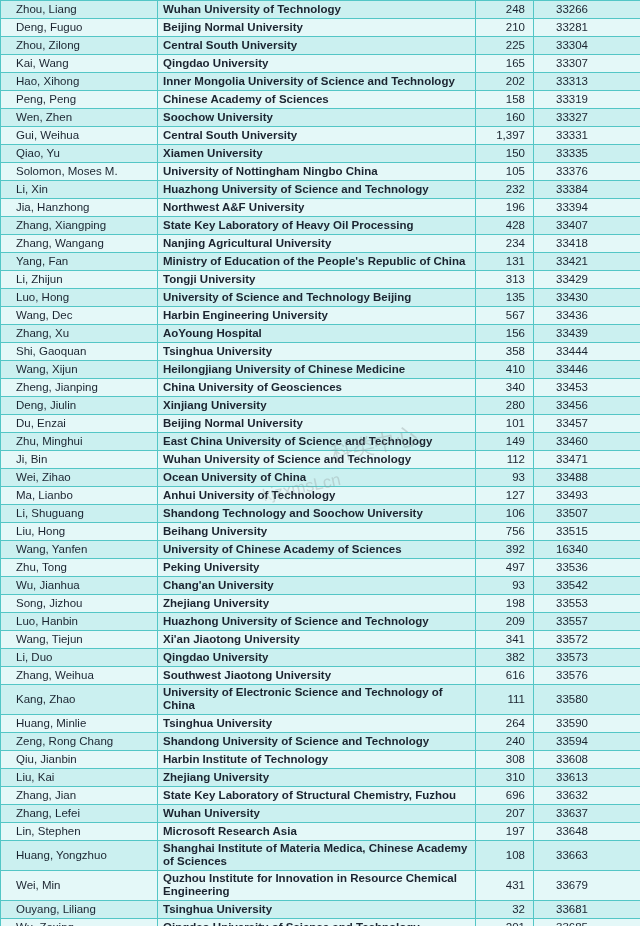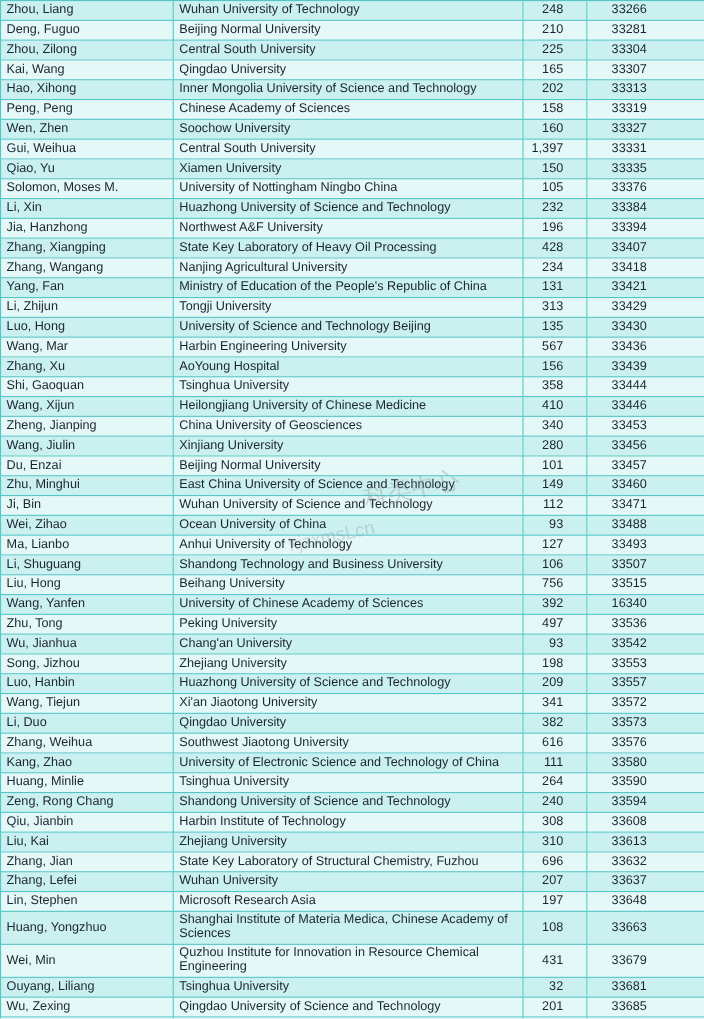--- a/index.html
+++ b/index.html
@@ -56,28 +56,28 @@
     padding: 1px 4px 2px 4px;
     height: 14px;
     line-height: 13px;
     vertical-align: middle;
     overflow: hidden;
   }
   tr.odd td  { background: #cbf0f0; }
   tr.even td { background: #e4f8f8; }
   td.num {
     text-align: right;
-    padding-right: 21px;
+    padding-right: 8px;
   }
   td.rank {
     text-align: left;
     padding-left: 22px;
   }
-  td.name { padding-left: 5px; }
-  td.aff  { padding-left: 5px; }
+  td.name { padding-left: 15px; }
+  td.aff  { padding-left: 5px; font-weight: bold; }
 </style>
 </head>
 <body>
 
 <div id="watermark">科类中心</div>
 <div id="watermark2">kjzxmsLcn</div>
 
 <table>
   <colgroup>
     <col class="c-name">
@@ -182,21 +182,21 @@
         <td class="num">313</td>
         <td class="rank">33429</td>
       </tr>
       <tr class="odd">
         <td class="name">Luo, Hong</td>
         <td class="aff">University of Science and Technology Beijing</td>
         <td class="num">135</td>
         <td class="rank">33430</td>
       </tr>
       <tr class="even">
-        <td class="name">Wang, Mar</td>
+        <td class="name">Wang, Dec</td>
         <td class="aff">Harbin Engineering University</td>
         <td class="num">567</td>
         <td class="rank">33436</td>
       </tr>
       <tr class="odd">
         <td class="name">Zhang, Xu</td>
         <td class="aff">AoYoung Hospital</td>
         <td class="num">156</td>
         <td class="rank">33439</td>
       </tr>
@@ -212,21 +212,21 @@
         <td class="num">410</td>
         <td class="rank">33446</td>
       </tr>
       <tr class="even">
         <td class="name">Zheng, Jianping</td>
         <td class="aff">China University of Geosciences</td>
         <td class="num">340</td>
         <td class="rank">33453</td>
       </tr>
       <tr class="odd">
-        <td class="name">Wang, Jiulin</td>
+        <td class="name">Deng, Jiulin</td>
         <td class="aff">Xinjiang University</td>
         <td class="num">280</td>
         <td class="rank">33456</td>
       </tr>
       <tr class="even">
         <td class="name">Du, Enzai</td>
         <td class="aff">Beijing Normal University</td>
         <td class="num">101</td>
         <td class="rank">33457</td>
       </tr>
@@ -249,21 +249,21 @@
         <td class="rank">33488</td>
       </tr>
       <tr class="even">
         <td class="name">Ma, Lianbo</td>
         <td class="aff">Anhui University of Technology</td>
         <td class="num">127</td>
         <td class="rank">33493</td>
       </tr>
       <tr class="odd">
         <td class="name">Li, Shuguang</td>
-        <td class="aff">Shandong Technology and Business University</td>
+        <td class="aff">Shandong Technology and Soochow University</td>
         <td class="num">106</td>
         <td class="rank">33507</td>
       </tr>
       <tr class="even">
         <td class="name">Liu, Hong</td>
         <td class="aff">Beihang University</td>
         <td class="num">756</td>
         <td class="rank">33515</td>
       </tr>
       <tr class="odd">

